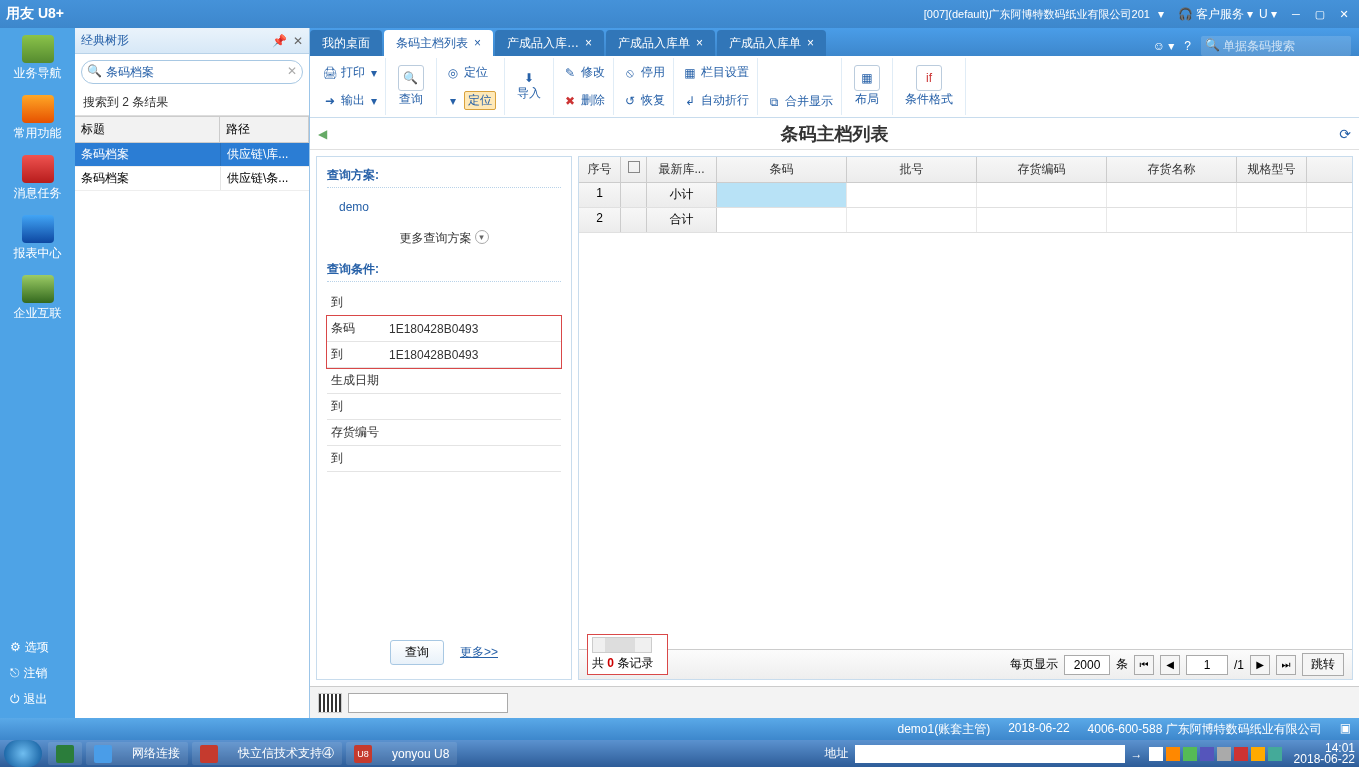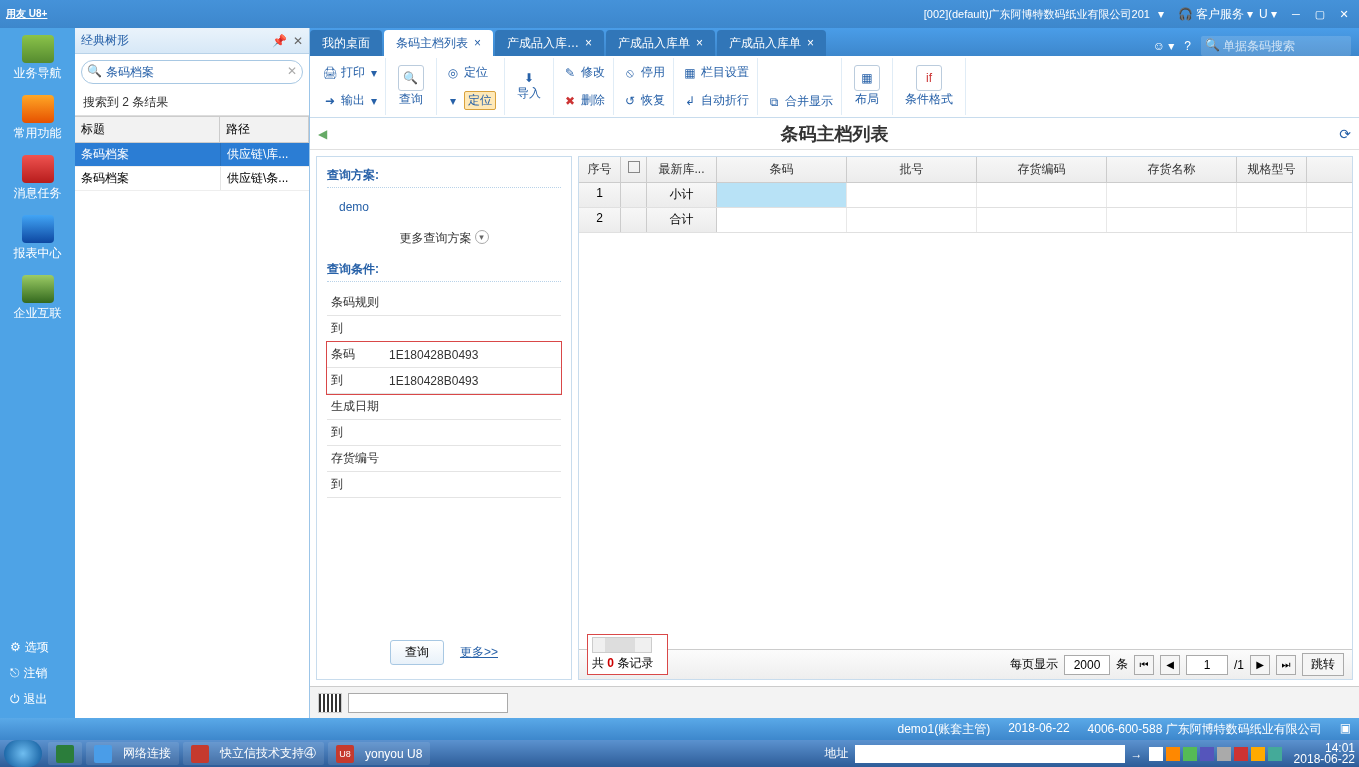--- a/index.html
+++ b/index.html
@@ -1,18 +1,18 @@
 <!DOCTYPE html>
 <html><head>
 <meta charset="utf-8">
 <style>
 * { margin: 0; padding: 0; box-sizing: border-box; font-family: "Microsoft YaHei", Arial, sans-serif; font-size: 12px; }
 body { width: 1359px; height: 767px; overflow: hidden; background: #4a9de8; }
 .titlebar { height: 28px; background: linear-gradient(#4592d9, #3d87cc); display: flex; align-items: center; color: #fff; padding: 0 6px; }
-.titlebar .logo { font-weight: bold; font-size: 10px; margin-right: 8px; text-decoration: underline; }
+.titlebar .logo { font-weight: bold; font-size: 14px; margin-right: 8px; }
 .titlebar .company { margin-left: auto; font-size: 11px; }
 .titlebar .dropdown-arrow { margin: 0 8px; }
 .titlebar .cust-service { margin: 0 6px; display: flex; align-items: center; gap: 3px; }
 .titlebar .win-btns { display: flex; gap: 6px; margin-left: 10px; }
 .titlebar .win-btn { width: 18px; height: 16px; display: flex; align-items: center; justify-content: center; cursor: pointer; font-size: 11px; }
 .main-area { height: 690px; display: flex; }
 .left-sidebar { width: 75px; background: #4ea3e6; display: flex; flex-direction: column; }
 .nav-item { height: 60px; display: flex; flex-direction: column; align-items: center; justify-content: center; color: #fff; cursor: pointer; gap: 2px; }
 .nav-icon { width: 32px; height: 28px; border-radius: 4px; }
 .nav-item:nth-child(1) .nav-icon { background: linear-gradient(#8bc34a, #558b2f); }
@@ -101,36 +101,36 @@
 .page-btn { width: 20px; height: 20px; border: 1px solid #aaa; background: #f5f5f5; display: flex; align-items: center; justify-content: center; cursor: pointer; font-size: 10px;}
 .jump-btn { border: 1px solid #aaa; padding: 2px 8px; background: #f5f5f5; }
 .barcode-bar { height: 32px; background: #f3f3f3; border-top: 1px solid #ccc; display: flex; align-items: center; padding: 0 8px; gap: 6px; }
 .barcode-icon { width: 24px; height: 20px; background: repeating-linear-gradient(90deg,#333 0,#333 2px,#fff 2px,#fff 4px); border: 1px solid #ccc;}
 .barcode-input { width: 160px; height: 20px; border: 1px solid #aaa; padding: 0 4px; }
 .status-bar { height: 22px; background: linear-gradient(#5aa9e8, #3d87cc); display: flex; align-items: center; color: #fff; padding: 0 8px; font-size: 11px;}
 .status-bar .ready { margin-left: 75px; color: #333; background: #e8f1fa; padding: 0 12px; height: 22px; display: flex; align-items: center; width: 235px; border-top: 1px solid #bcd3e8;}
 .status-bar .right-status { margin-left: auto; display: flex; gap: 18px; }
 .taskbar { height: 27px; background: linear-gradient(#5b92cf, #2d5c98); display: flex; align-items: center; padding: 0 4px; color: #fff; font-size: 11px;}
 .start-btn { width: 38px; height: 27px; background: radial-gradient(circle, #6fbdf0, #0a5598); border-radius: 18px; cursor: pointer; margin-right: 4px;}
-.task-item { height: 23px; padding: 0 8px; display: flex; align-items: center; background: rgba(255,255,255,0.1); margin: 4px 2px; border-radius: 2px; gap: 11px; }
+.task-item { height: 23px; padding: 0 8px; display: flex; align-items: center; background: rgba(255,255,255,0.1); margin: 4px 2px; border-radius: 2px; gap: 20px; }
 .tb-icon { width: 18px; height: 18px; border-radius: 2px; }
 .taskbar-right { margin-left: auto; display: flex; align-items: center; gap: 6px; }
 .addr-box { background: #fff; width: 270px; height: 18px; }
 .tray { display: flex; gap: 3px; align-items: center; }
 .tray-icon { width: 14px; height: 14px; }
 .clock { text-align: right; line-height: 11px; font-size: 10px; margin-left: 6px;}
 .title-arrow-icon { margin-left: 3px; }
 .locate-highlight { border: 1px solid #d9a23d; background: #ffe9b8; padding: 0 3px; border-radius: 2px;}
 </style>
 </head>
 <body>
 
 <div class="titlebar">
   <span class="logo">用友 U8+</span>
-  <span class="company">[002](default)广东阿博特数码纸业有限公司201</span>
+  <span class="company">[007](default)广东阿博特数码纸业有限公司201</span>
   <span class="dropdown-arrow">▾</span>
   <span class="cust-service">
     <span>🎧</span>
     <span>客户服务</span>
     <span>▾</span>
   </span>
   <span><span>U</span> ▾</span>
   <div class="win-btns">
     <div class="win-btn">─</div>
     <div class="win-btn">▢</div>
@@ -326,24 +326,20 @@
     <div class="content-body">
       <div class="query-panel">
         <div class="qp-section-title">查询方案:</div>
         <div class="qp-demo">demo</div>
         <div class="qp-more">
           <span>更多查询方案</span>
           <span class="qp-more-arrow">▾</span>
         </div>
         <div class="qp-section-title">查询条件:</div>
         <div class="qp-fields">
-          <div class="qp-field-row">
-              <div class="qp-label">条码规则</div>
-              <div class="qp-value"></div>
-            </div>
           <div class="qp-field-row">
               <div class="qp-label">到</div>
               <div class="qp-value"></div>
             </div>
           <div class="qp-highlight-box">
             <div class="qp-field-row">
                 <div class="qp-label">条码</div>
                 <div class="qp-value">1E180428B0493</div>
               </div>
             <div class="qp-field-row">

